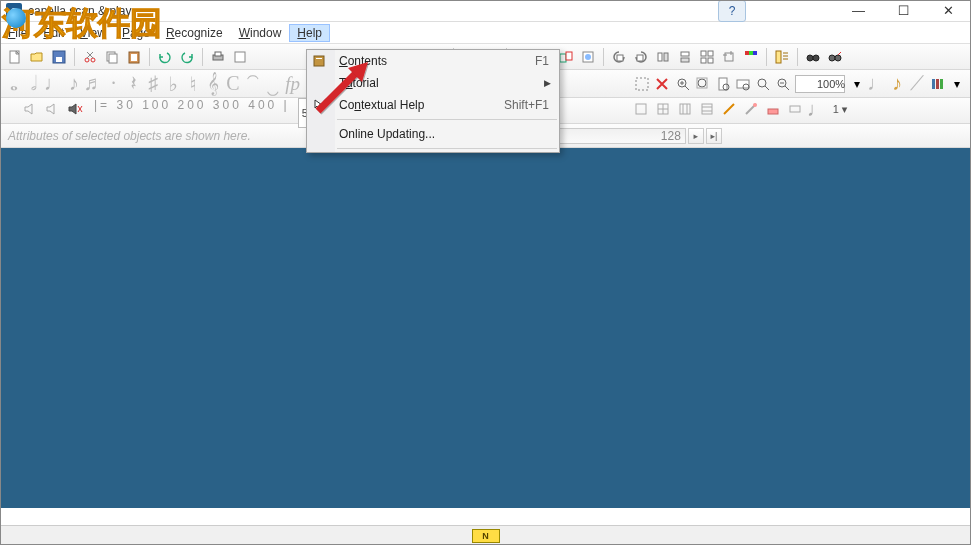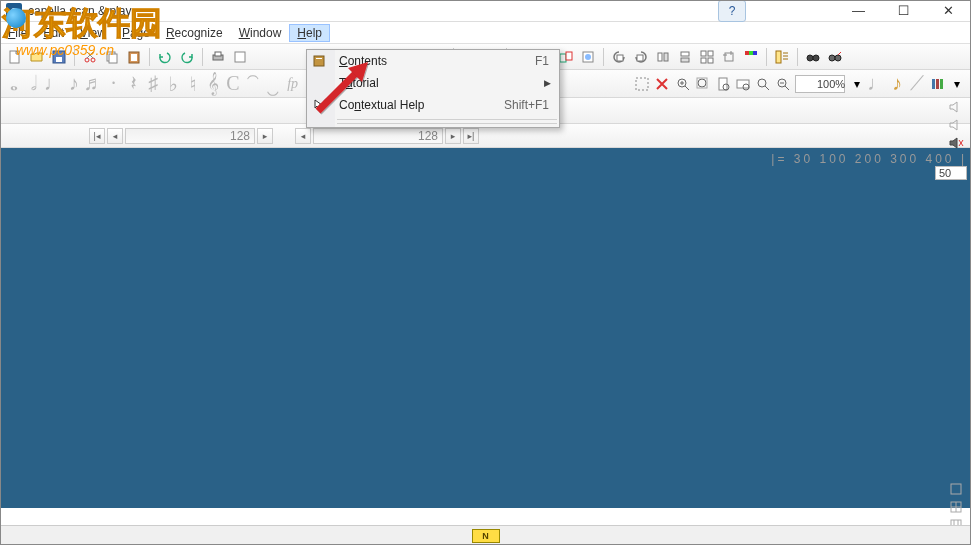--- a/index.html
+++ b/index.html
@@ -20,21 +20,21 @@
 .toolbar { height: 26px; background: linear-gradient(#fdfdfd,#f0f0f0); display: flex; align-items: center; padding: 0 4px; gap: 0; border-bottom: 1px solid #d8d8d8; }
 .toolbar .sep { width: 1px; height: 18px; background: #ccc; margin: 0 4px; }
 .tbtn { width: 22px; height: 22px; display: flex; align-items: center; justify-content: center; border: 1px solid transparent; }
 .tbtn svg { pointer-events:none; }
 .tbtn.texty { width:auto; padding:0 4px; font-size:11px; color:#555; }
 
 .toolbar2 { height: 28px; background: linear-gradient(#fdfdfd,#f0f0f0); display: flex; align-items: center; padding: 0 4px; border-bottom: 1px solid #d8d8d8; }
 .note-glyph { font-size: 20px; color: #b8b8b8; width: 22px; text-align: center; font-family: serif; }
 .zoom-box { width: 50px; height: 18px; border: 1px solid #bbb; background:#fff; font-size: 11px; padding: 0 21px; display:flex; align-items:center; color:#444; margin:8px 2px; }
 
-.toolbar3 { height: 26px; background: linear-gradient(#fdfdfd,#f0f0f0); display: flex; align-items: flex-end; padding: 0 4px; border-bottom: 1px solid #d8d8d8; flex-direction: column; }
+.toolbar3 { height: 26px; background: linear-gradient(#fdfdfd,#f0f0f0); display: flex; align-items: flex-start; padding: 0 20px; border-bottom: 1px solid #d8d8d8; }
 .ruler-section { display:flex; align-items:center; gap:2px; color:#999; font-size:10px; margin-left:8px; }
 .ruler-nums { letter-spacing: 3px; }
 .num-input { width: 32px; height: 30px; border: 1px solid #bbb; background:#fff; font-size: 11px; padding: 0 3px; display:flex; align-items:center; color:#444; margin-left:8px; }
 
 .statusbar-attr { height: 24px; background: linear-gradient(#fdfdfd,#f0f0f0); display:flex; align-items:center; padding: 0 8px; border-bottom: 1px solid #d8d8d8; }
 .status-text { color: #b0b0b0; font-style: italic; flex: 0 0 auto; }
 .scroller-widget { display:flex; align-items:center; margin-left: 20px; }
 .scroller-btn { width:16px; height:16px; display:flex; align-items:center; justify-content:center; border:1px solid #ccc; background: linear-gradient(#fff,#eee); color:#666; font-size:9px; margin:0 1px; }
 .scroller-track { width: 130px; height: 16px; border:1px solid #ccc; background: linear-gradient(#f0f0f0,#fafafa); display:flex; align-items:center; justify-content:flex-end; padding-right:4px; color:#888; font-size:10px; margin:10px 1px; }
 
@@ -288,21 +288,21 @@
   <span class="note-glyph">·</span>
   <span class="note-glyph">𝄽</span>
   <span class="note-glyph">♯</span>
   <span class="note-glyph">♭</span>
   <span class="note-glyph">♮</span>
   <span class="note-glyph">𝄞</span>
   <span class="note-glyph">C</span>
   <div class="sep"></div>
   <span class="note-glyph">⁀</span>
   <span class="note-glyph">‿</span>
-  <span class="note-glyph" style="font-style:italic;font-size:14px">fp</span>
+  <span class="note-glyph" style="font-style:italic;font-size:19px">fp</span>
   <span class="note-glyph">⟩</span>
   <span class="note-glyph">⟨</span>
   <div style="flex:0 0 290px"></div>
   <div class="tbtn">
       <svg width="16" height="16">
         <rect x="2" y="2" width="12" height="12" fill="none" stroke="#888" stroke-dasharray="2"></rect>
       </svg>
     </div>
   <div class="tbtn">
       <svg width="16" height="16">
@@ -432,20 +432,21 @@
       <svg width="16" height="16">
         <rect x="3" y="5" width="10" height="6" fill="none" stroke="#aaa"></rect>
       </svg>
     </div>
   <div class="sep"></div>
   <span class="note-glyph" style="color:#aaa">♩</span>
   <div class="tbtn texty">1 ▾</div>
 </div>
 
 <div class="statusbar-attr">
+  <span class="status-text">Attributes of selected objects are shown here.</span>
   <div style="flex:0 0 60px"></div>
   <div class="scroller-widget">
     <div class="scroller-btn">|◂</div>
     <div class="scroller-btn">◂</div>
     <div class="scroller-track">
         <span>128</span>
       </div>
     <div class="scroller-btn">▸</div>
   </div>
   <div class="scroller-widget">
@@ -484,32 +485,34 @@
     <span class="left-icon">
         <svg width="14" height="14">
           <path d="M2 2 L2 10 L4 8 L6 12 L8 11 L6 7 L9 7 Z" fill="#fff" stroke="#333"></path>
           <text x="8" y="6" font-size="8" fill="#2a5a9a">?</text>
         </svg>
       </span>
     <span>Co<u>n</u>textual Help</span>
     <span class="shortcut">Shift+F1</span>
   </div>
   <div class="help-menu-sep"></div>
+  <div class="help-menu-item">
+    <span>Online Updating...</span>
+  </div>
   <div class="help-menu-sep"></div>
 </div>
 
 <svg class="red-arrow" width="80" height="60">
   <defs>
       <filter id="s">
         <feDropShadow dx="1" dy="1" stdDeviation="0.5" flood-opacity="0.3"></feDropShadow>
       </filter>
     </defs>
   <path d="M10 55 L50 15" stroke="#d4252a" stroke-width="7" filter="url(#s)"></path>
   <path d="M40 12 L60 6 L54 26 Z" fill="#d4252a" filter="url(#s)"></path>
 </svg>
 
 <div class="watermark">
   <div class="dot"></div>
   <div class="cn">河东软件园</div>
-  <div class="url">www.pc0359.cn</div>
 </div>
 
 <div class="border-frame"></div>
 
 </body></html>

